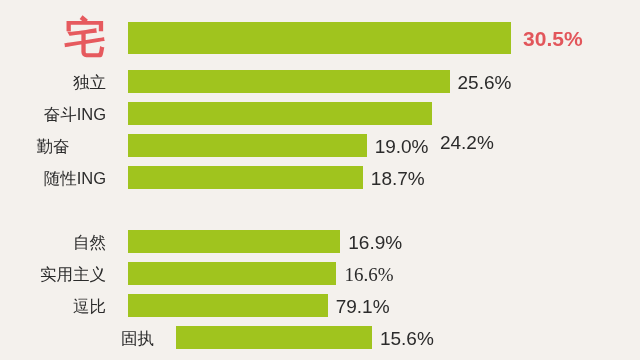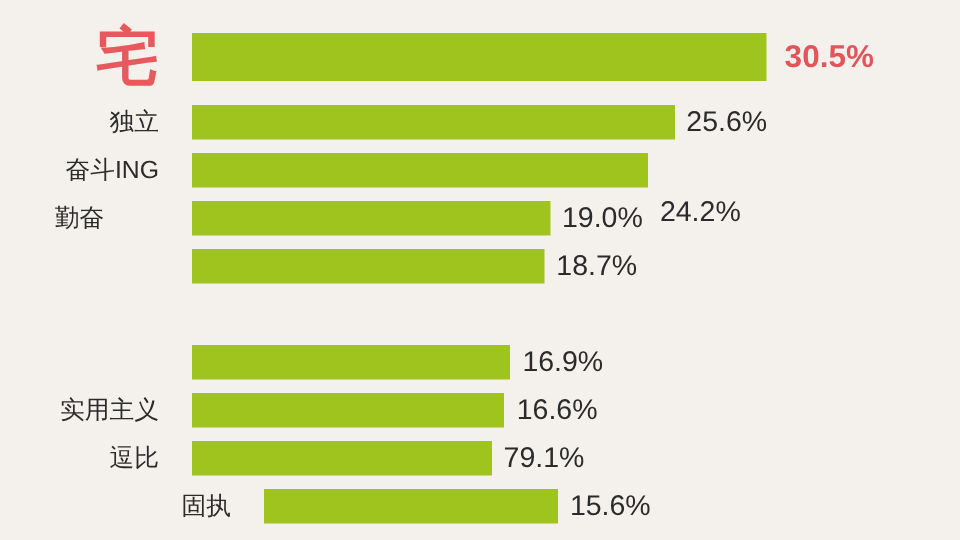--- a/index.html
+++ b/index.html
@@ -89,31 +89,33 @@
         <div class="row-label-box" style="top: 50%; transform: translateY(-50%); padding-right: 12px; box-sizing: border-box;">奋斗ING</div>
         <div class="bar" style="width: 303.952px; height: 23px; top: 0px; background: rgb(160, 196, 30);"></div>
         <div class="bar-value" style="left: 439.952px; top: 50%; transform: translateY(-50%); margin-top: 28px;">24.2%</div>
       </div>
       <div class="row" style="top: 134px; height: 23px;">
         <div class="row-label-box" style="top: 50%; transform: translateY(-50%); padding-right: 12px; box-sizing: border-box; text-align: center;">勤奋</div>
         <div class="bar" style="width: 238.64px; height: 23px; top: 0px; background: rgb(160, 196, 30);"></div>
         <div class="bar-value" style="left: 374.64px; top: 50%; transform: translateY(-50%);">19.0%</div>
       </div>
       <div class="row" style="top: 166px; height: 23px;">
+        <div class="row-label-box" style="top: 50%; transform: translateY(-50%); padding-right: 12px; box-sizing: border-box;">随性ING</div>
         <div class="bar" style="width: 234.872px; height: 23px; top: 0px; background: rgb(160, 196, 30);"></div>
         <div class="bar-value" style="left: 370.872px; top: 50%; transform: translateY(-50%);">18.7%</div>
       </div>
       <div class="row" style="top: 230px; height: 23px;">
+        <div class="row-label-box" style="top: 50%; transform: translateY(-50%); padding-right: 12px; box-sizing: border-box;">自然</div>
         <div class="bar" style="width: 212.264px; height: 23px; top: 0px; background: rgb(160, 196, 30);"></div>
         <div class="bar-value" style="left: 348.264px; top: 50%; transform: translateY(-50%);">16.9%</div>
       </div>
       <div class="row" style="top: 262px; height: 23px;">
         <div class="row-label-box" style="top: 50%; transform: translateY(-50%); padding-right: 12px; box-sizing: border-box;">实用主义</div>
         <div class="bar" style="width: 208.496px; height: 23px; top: 0px; background: rgb(160, 196, 30);"></div>
-        <div class="bar-value" style="left: 344.496px; top: 50%; transform: translateY(-50%);">16.6%</div>
+        <div class="bar-value" style="left: 344.496px; top: 50%; transform: translateY(-50%); font-family: Liberation Serif, serif;">16.6%</div>
       </div>
       <div class="row" style="top: 294px; height: 23px;">
         <div class="row-label-box" style="top: 50%; transform: translateY(-50%); padding-right: 12px; box-sizing: border-box;">逗比</div>
         <div class="bar" style="width: 199.704px; height: 23px; top: 0px; background: rgb(160, 196, 30);"></div>
         <div class="bar-value" style="left: 335.704px; top: 50%; transform: translateY(-50%);">79.1%</div>
       </div>
       <div class="row" style="top: 326px; height: 23px; margin-left: 48px;">
         <div class="row-label-box" style="top: 50%; transform: translateY(-50%); padding-right: 12px; box-sizing: border-box;">固执</div>
         <div class="bar" style="width: 195.936px; height: 23px; top: 0px; background: rgb(160, 196, 30);"></div>
         <div class="bar-value" style="left: 331.936px; top: 50%; transform: translateY(-50%);">15.6%</div>

